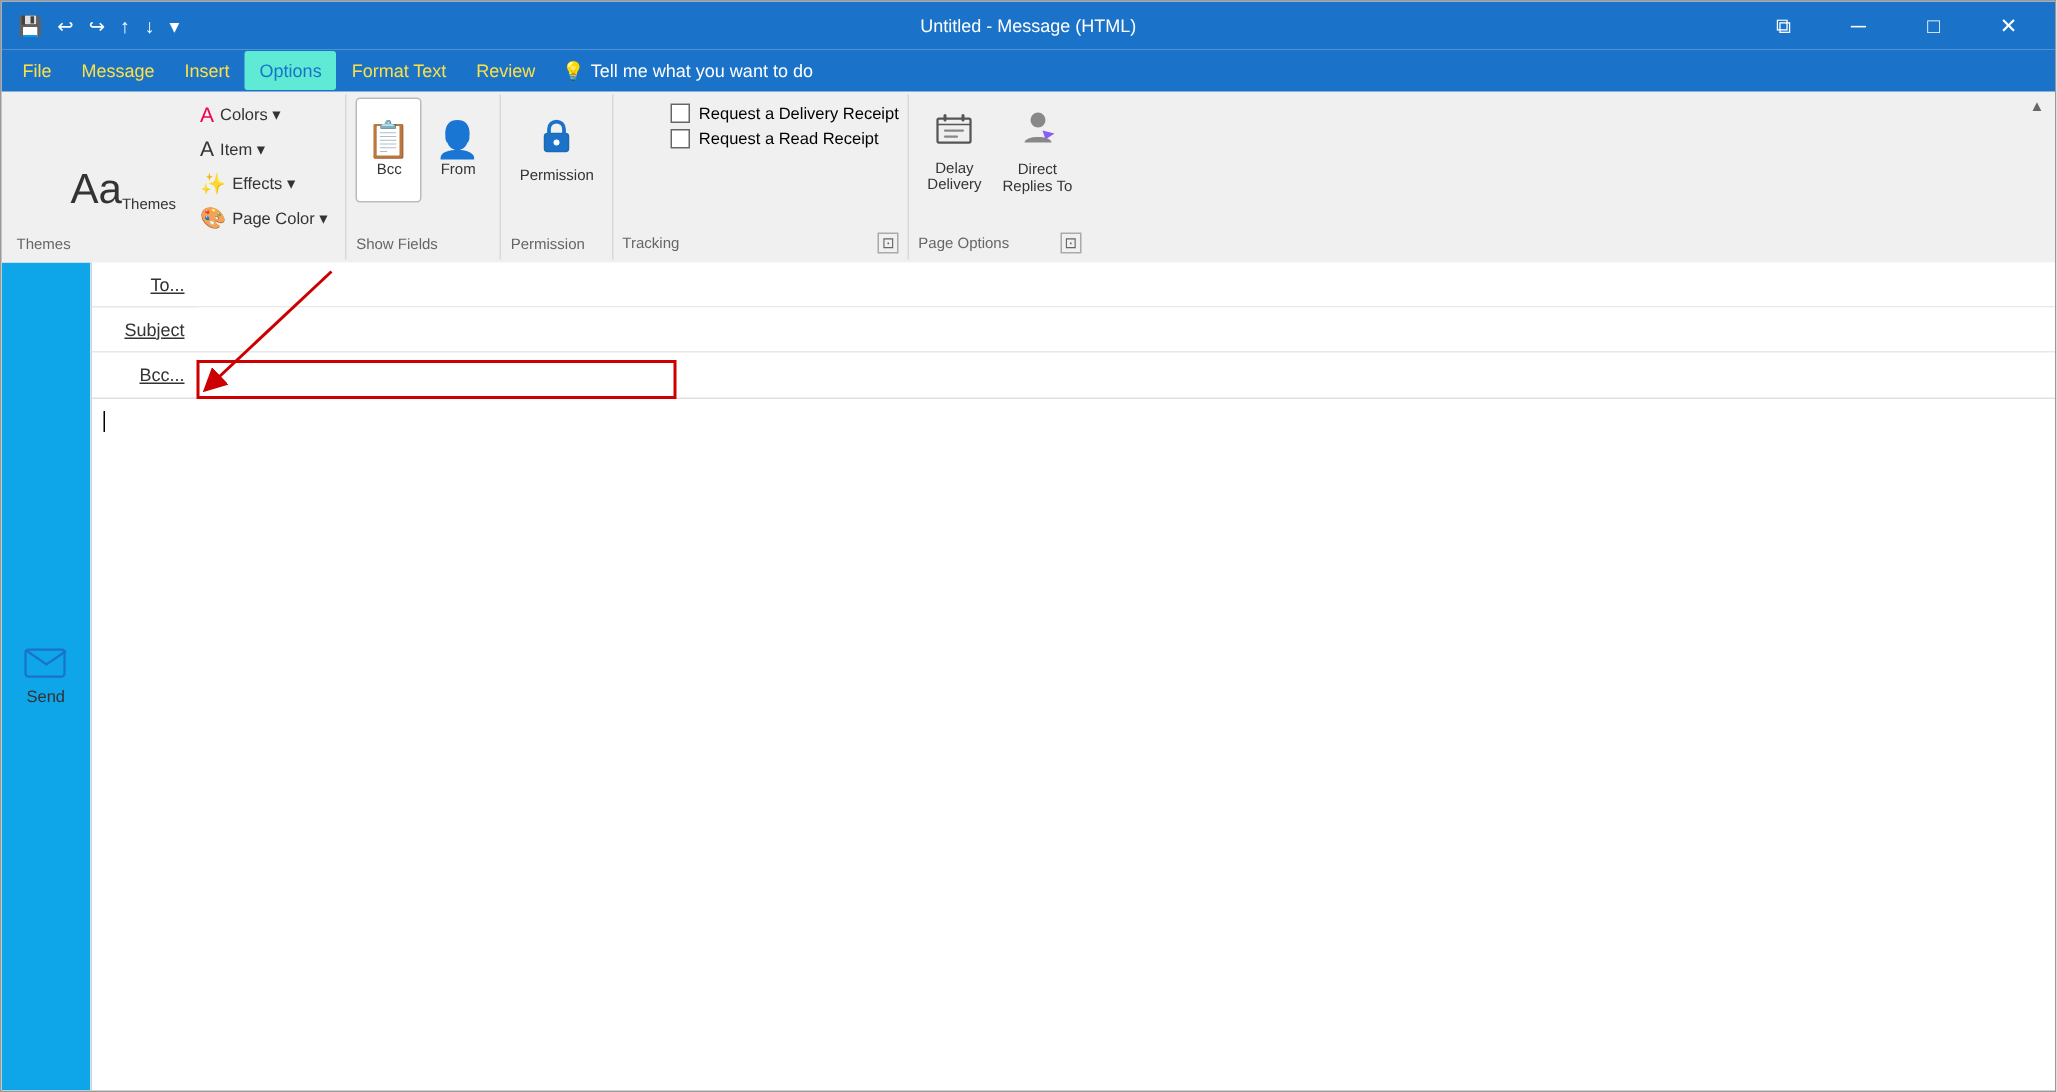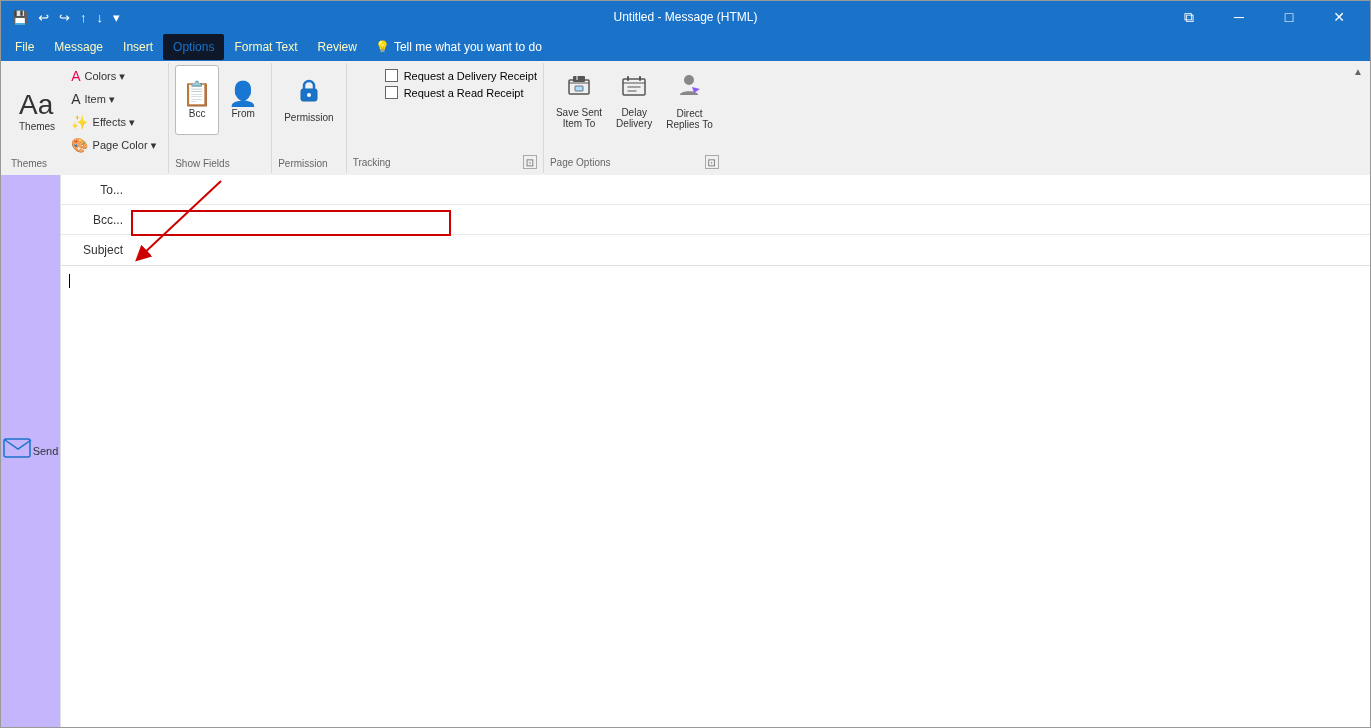--- a/index.html
+++ b/index.html
@@ -23,30 +23,30 @@
 
     
     .menu-bar {
       background: #1a73c9;
       height: 28px;
       display: flex;
       align-items: center;
       padding: 0 4px;
     }
     .menu-item {
-      color: #fef9c3;
+      color: #fde047;
       padding: 4px 10px;
       font-size: 12px;
       cursor: pointer;
       border-radius: 2px;
       height: 26px;
       display: flex;
       align-items: center;
     }
-    .menu-item.active { background: #0f172a; color: #1a73c9; }
+    .menu-item.active { background: #5eead4; color: #1a73c9; }
     .menu-tell { display: flex; align-items: center; gap: 4px; color: white; margin-left: 8px; font-size: 12px; }
     .ribbon-content {
       display: flex;
       align-items: stretch;
       padding: 2px 4px;
       min-height: 90px;
     }
     .ribbon-group {
       display: flex;
       flex-direction: column;
@@ -112,29 +112,30 @@
 
     
     .themes-group-content {
       display: flex;
       flex-direction: row;
       align-items: center;
       gap: 2px;
     }
     .themes-large {
       display: flex;
-      flex-direction: column;
-      align-items: flex-start;
+      flex-direction: row;
+      align-items: flex-end;
       justify-content: center;
       padding: 4px 8px;
       cursor: pointer;
       border-radius: 3px;
       height: 70px;
       font-size: 10px;
       color: #333;
+      margin-left: 28px;
     }
     .themes-large .rb-icon { font-size: 32px; }
     .themes-smalls {
       display: flex;
       flex-direction: column;
       gap: 1px;
       justify-content: center;
     }
 
     
@@ -197,35 +198,36 @@
       height: 30px;
     }
     .field-row:last-child { border-bottom: none; }
     .field-label {
       width: 70px;
       text-align: right;
       padding-right: 8px;
       font-size: 12px;
       color: #333;
       flex-shrink: 0;
+      text-decoration: underline;
     }
     .field-input {
       flex: 1;
       border: none;
       outline: none;
       font-size: 12px;
       padding: 4px 0;
       height: 100%;
     }
     .send-btn {
       width: 60px;
-      background: #c4b5fd;
+      background: #0ea5e9;
       border-right: 1px solid #e0e0e0;
       display: flex;
-      flex-direction: row;
+      flex-direction: column;
       align-items: center;
       justify-content: center;
       cursor: pointer;
       font-size: 11px;
       color: #333;
       align-self: stretch;
       padding: 4px;
     }
     .send-icon { font-size: 22px; color: #1a73c9; }
 
@@ -412,33 +414,20 @@
           <span>Tracking</span>
           <span class="rl-expand">⊡</span>
         </div>
       </div>
 
       <div class="ribbon-group" style="border-right:none;">
         <div class="ribbon-group-content more-opts-group">
           <div class="rb-large">
             <span class="rb-icon">
               <svg width="28" height="28" viewBox="0 0 28 28">
-                <rect x="4" y="8" width="20" height="14" rx="1" fill="none" stroke="#555" stroke-width="1.5"></rect>
-                <path d="M4 11h20" stroke="#555" stroke-width="1"></path>
-                <rect x="10" y="14" width="8" height="5" rx="0.5" fill="#adf" stroke="#555" stroke-width="0.8"></rect>
-                <rect x="8" y="4" width="12" height="6" rx="1" fill="#555"></rect>
-                <rect x="11" y="4" width="2" height="4" rx="0" fill="#aaa"></rect>
-              </svg>
-            </span>
-            <span class="rb-label" style="white-space:pre;">Save Sent
-Item To</span>
-          </div>
-          <div class="rb-large">
-            <span class="rb-icon">
-              <svg width="28" height="28" viewBox="0 0 28 28">
                 <rect x="3" y="7" width="22" height="16" rx="1" fill="none" stroke="#555" stroke-width="1.5"></rect>
                 <path d="M3 11h22" stroke="#555" stroke-width="1"></path>
                 <rect x="7" y="4" width="2" height="5" rx="1" fill="#555"></rect>
                 <rect x="19" y="4" width="2" height="5" rx="1" fill="#555"></rect>
                 <path d="M8 15h12M8 19h8" stroke="#888" stroke-width="1.5" stroke-linecap="round"></path>
               </svg>
             </span>
             <span class="rb-label" style="white-space:pre;">Delay
 Delivery</span>
           </div>
@@ -480,30 +469,30 @@
       <div class="fields-section">
         <div class="email-fields">
 
           <div class="field-row">
             <div class="field-label">To...</div>
             <input type="text" class="field-input" value="" style="">
           </div>
 
 
           <div class="field-row">
+            <div class="field-label">Subject</div>
+            <input type="text" class="field-input" value="" style="">
+          </div>
+
+          <div class="field-row">
             <div class="field-label">Bcc...</div>
             <div class="bcc-input-wrapper">
               <input type="text" class="field-input" value="" style="width: 320px;">
               <div class="bcc-highlight-box"></div>
             </div>
-          </div>
-
-          <div class="field-row">
-            <div class="field-label">Subject</div>
-            <input type="text" class="field-input" value="" style="">
           </div>
 
         </div>
 
         <div class="email-body" contenteditable="true" style="">
           <span class="cursor-blink"></span>
         </div>
       </div>
     </div>
 

